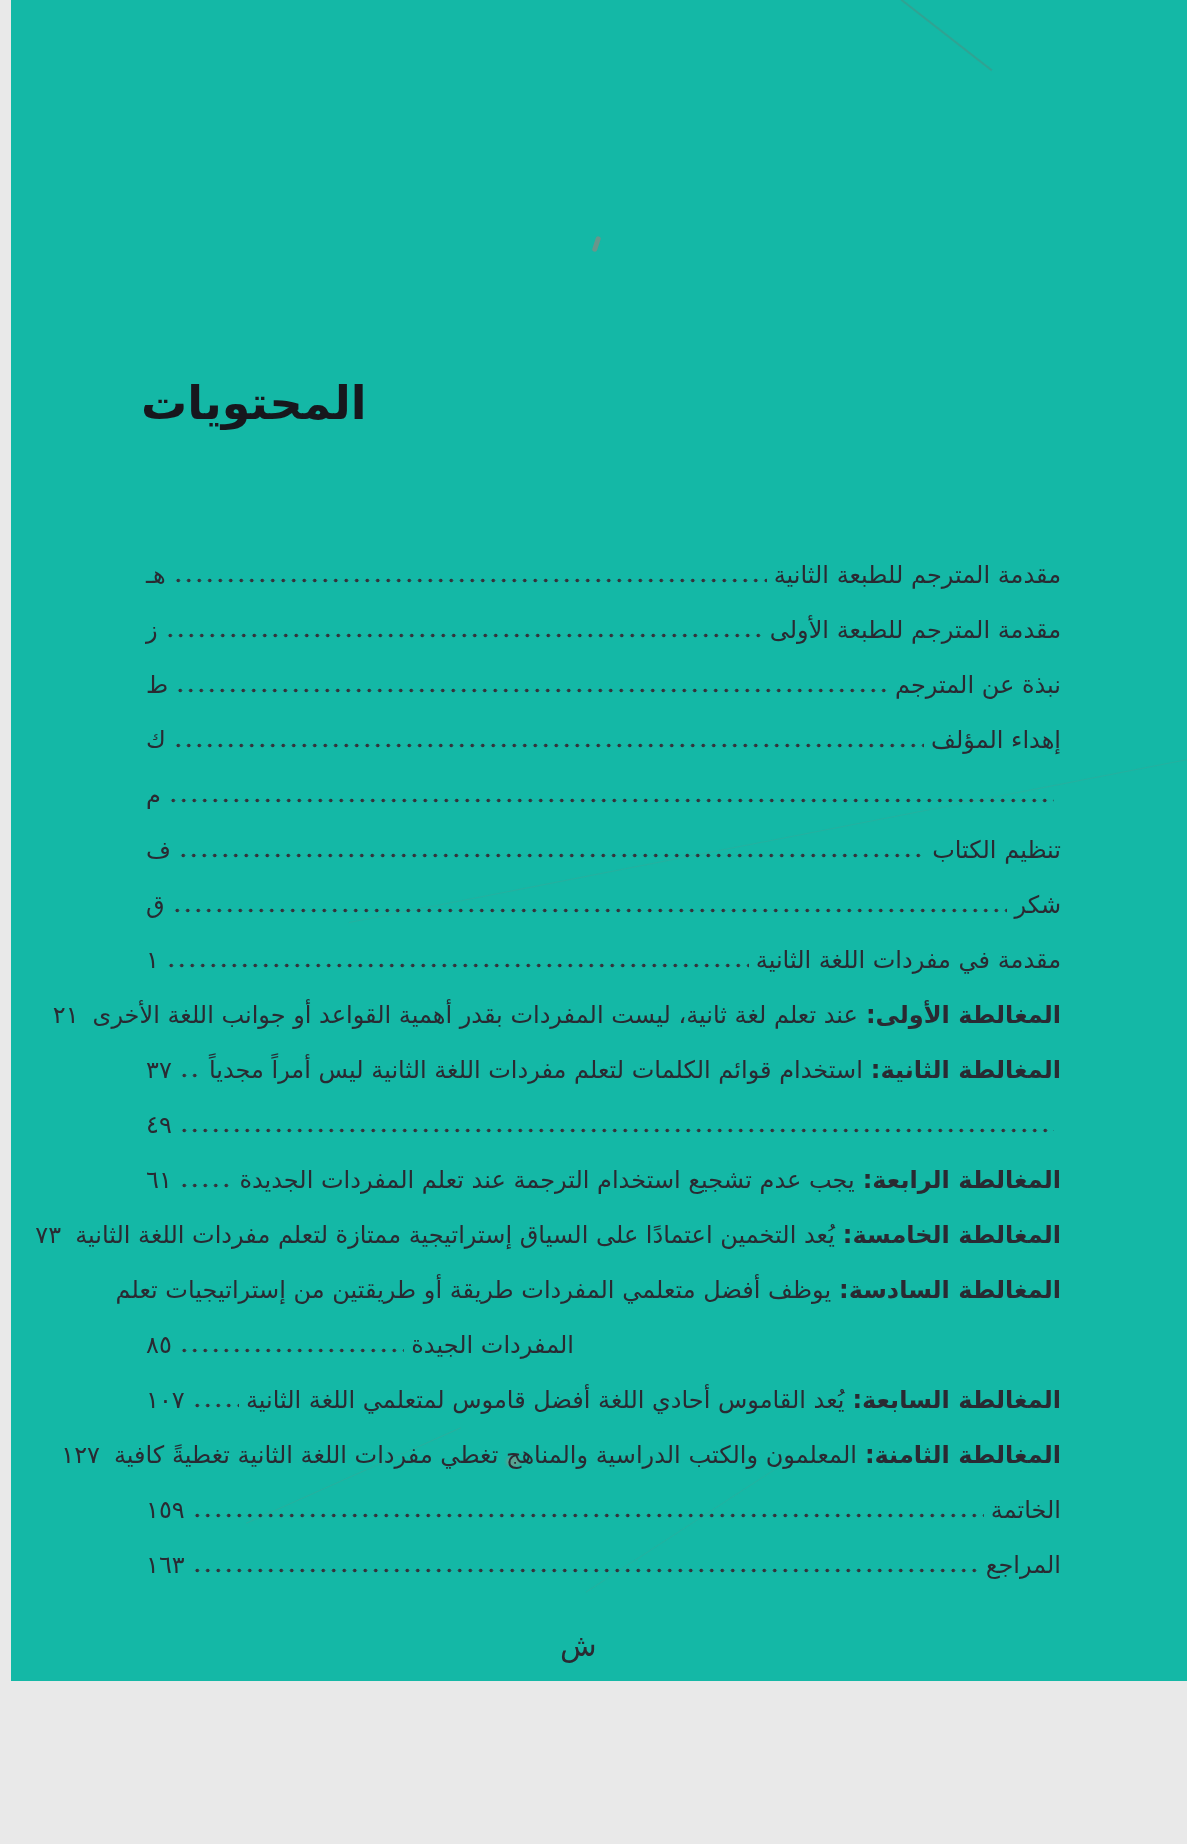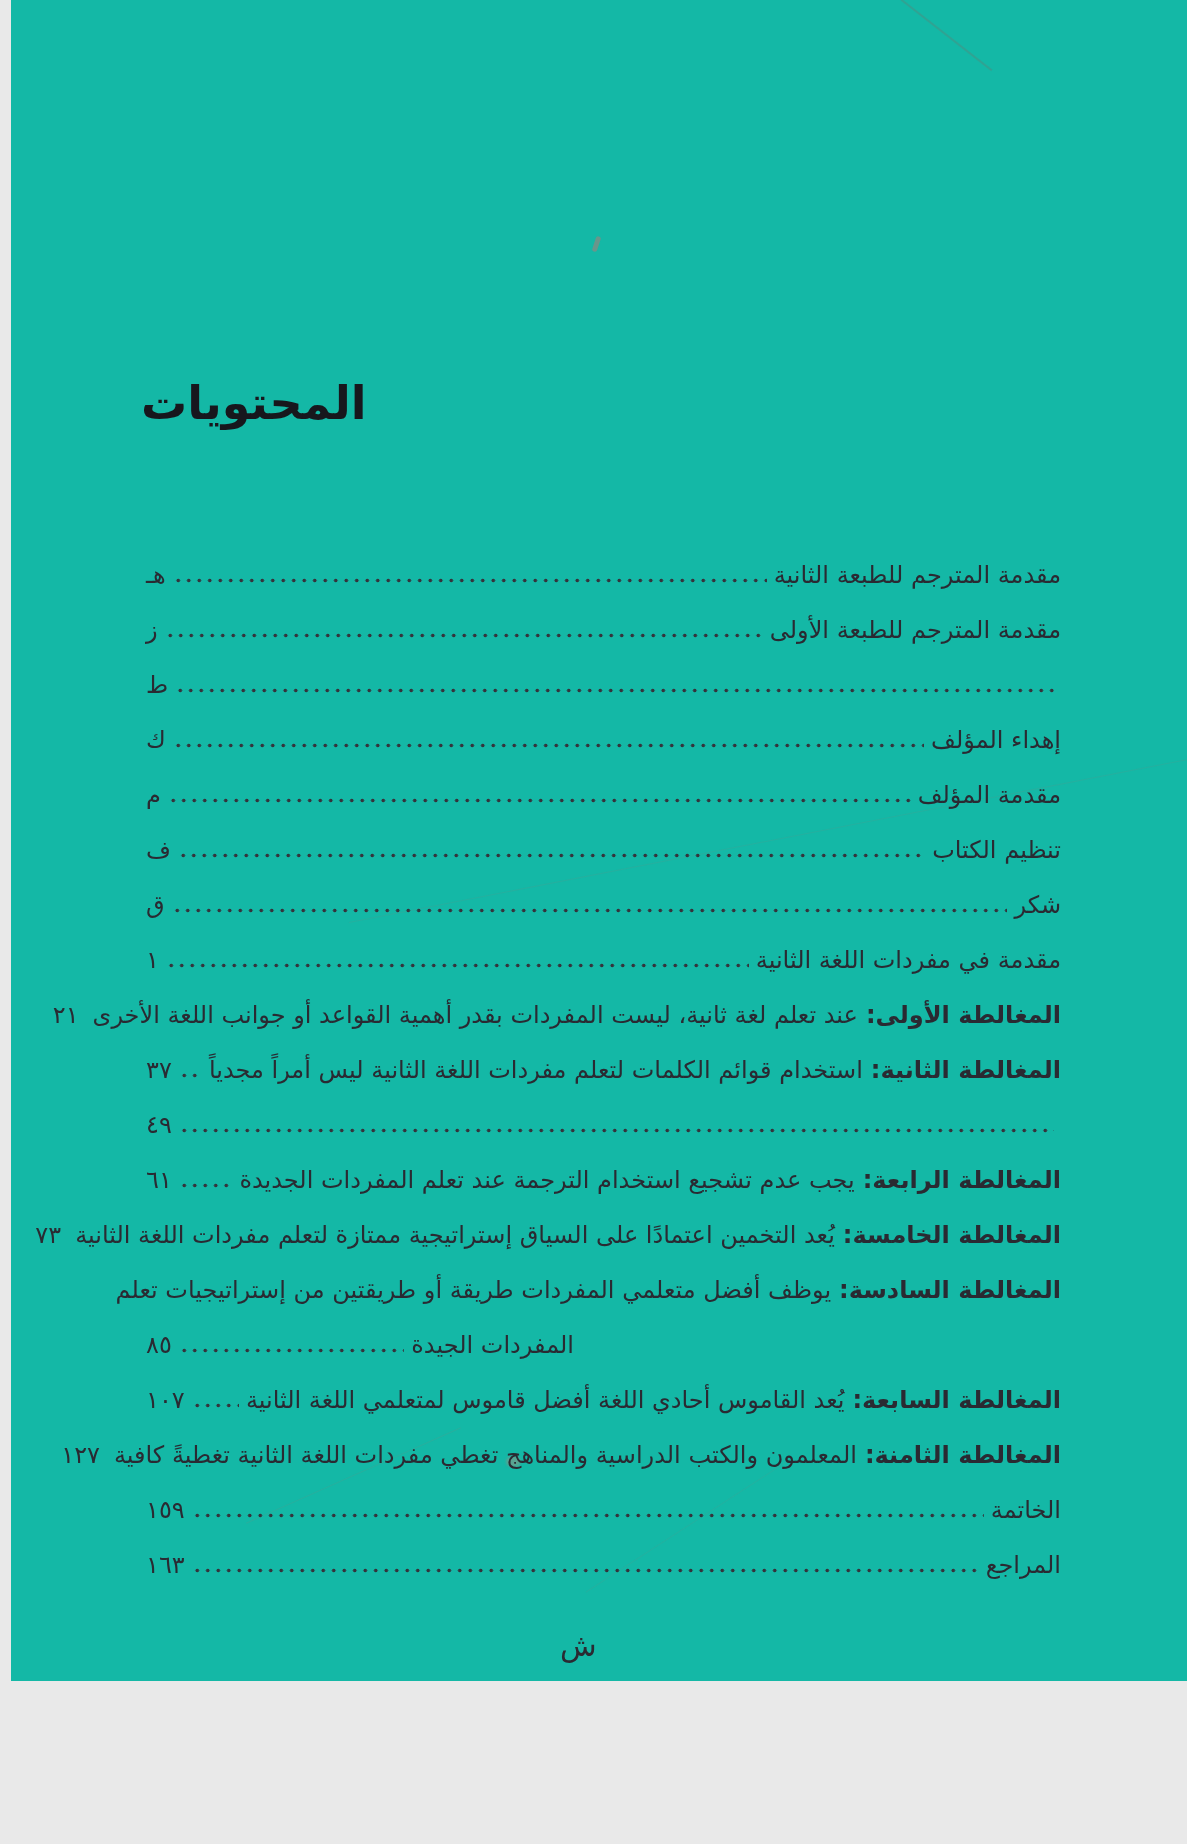--- a/index.html
+++ b/index.html
@@ -97,30 +97,30 @@
     <span class="entry"><span class="rest">مقدمة المترجم للطبعة الثانية</span></span>
     <span class="leader"></span>
     <span class="page-num">هـ</span>
   </div>
       <div class="toc-row bold">
     <span class="entry"><span class="rest">مقدمة المترجم للطبعة الأولى</span></span>
     <span class="leader"></span>
     <span class="page-num">ز</span>
   </div>
       <div class="toc-row bold">
+    <span class="entry"><span class="rest">نبذة عن المترجم</span></span>
     <span class="leader"></span>
     <span class="page-num">ط</span>
   </div>
       <div class="toc-row bold">
     <span class="entry"><span class="rest">إهداء المؤلف</span></span>
     <span class="leader"></span>
     <span class="page-num">ك</span>
   </div>
       <div class="toc-row bold">
-    <span class="entry"><span class="rest">مقدمة المؤلف</span></span>
     <span class="leader"></span>
     <span class="page-num">م</span>
   </div>
       <div class="toc-row bold">
     <span class="entry"><span class="rest">تنظيم الكتاب</span></span>
     <span class="leader"></span>
     <span class="page-num">ف</span>
   </div>
       <div class="toc-row bold">
     <span class="entry"><span class="rest">شكر</span></span>

